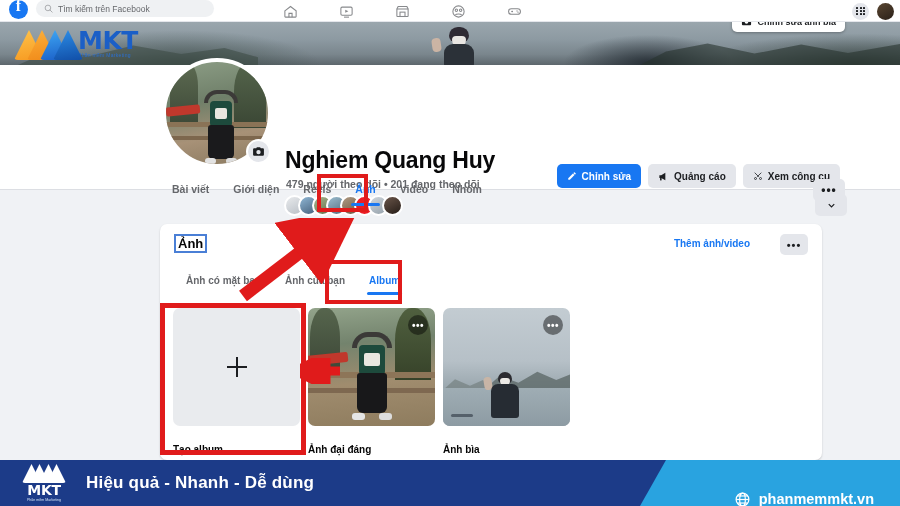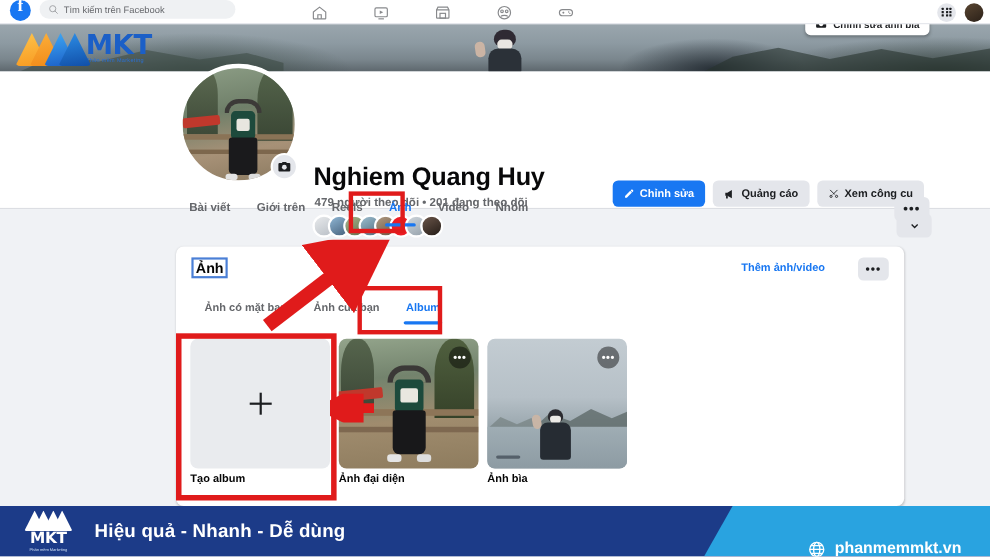--- a/index.html
+++ b/index.html
@@ -250,21 +250,21 @@
     height: 3px; background: #1877f2; border-radius: 2px;
   }
 
   .albums { position: absolute; left: 13px; top: 84px; display: flex; gap: 8px; }
   .album { width: 127px; }
   .album-thumb {
     width: 127px; height: 118px; border-radius: 7px; overflow: hidden;
     position: relative; background: #e8eaed;
   }
   .album-label {
-    margin-top: 4px; font-size: 10px; font-weight: bold;
+    margin-top: 18px; font-size: 10px; font-weight: bold;
     color: #050505; white-space: nowrap;
   }
   .create-thumb {
     background: #e9ebee; display: flex; align-items: center; justify-content: center;
   }
   .plus { width: 20px; height: 20px; position: relative; }
   .plus::before, .plus::after {
     content: ""; position: absolute; background: #1c1e21;
   }
   .plus::before { left: 9px; top: 0; width: 2px; height: 20px; }
@@ -557,21 +557,21 @@
         <path d="M6 9 L12 15 L18 9"></path>
       </svg>
     </div>
   </div>
 
   <div class="tabs-bar">
     <div class="tab">
         <span>Bài viết</span>
       </div>
     <div class="tab">
-        <span>Giới trên</span>
+        <span>Giới diện</span>
       </div>
     <div class="tab">
         <span>Reels</span>
       </div>
     <div class="tab active">
         <span>Ảnh</span>
       </div>
     <div class="tab">
         <span>Video</span>
       </div>
@@ -611,21 +611,21 @@
           <div class="per">
             <div class="arms"></div>
               <div class="torso"></div>
               <div class="mark"></div>
             <div class="legs"></div>
               <div class="s1"></div>
               <div class="s2"></div>
           </div>
           <div class="thumb-dots">•••</div>
         </div>
-        <div class="album-label">Ảnh đại diện</div>
+        <div class="album-label">Ảnh đại đáng</div>
       </div>
 
       <div class="album">
         <div class="album-thumb a3">
           <div class="mt"></div>
             <div class="mt2"></div>
             <div class="water"></div>
           <div class="per">
             <div class="arm"></div>
               <div class="head"></div>

